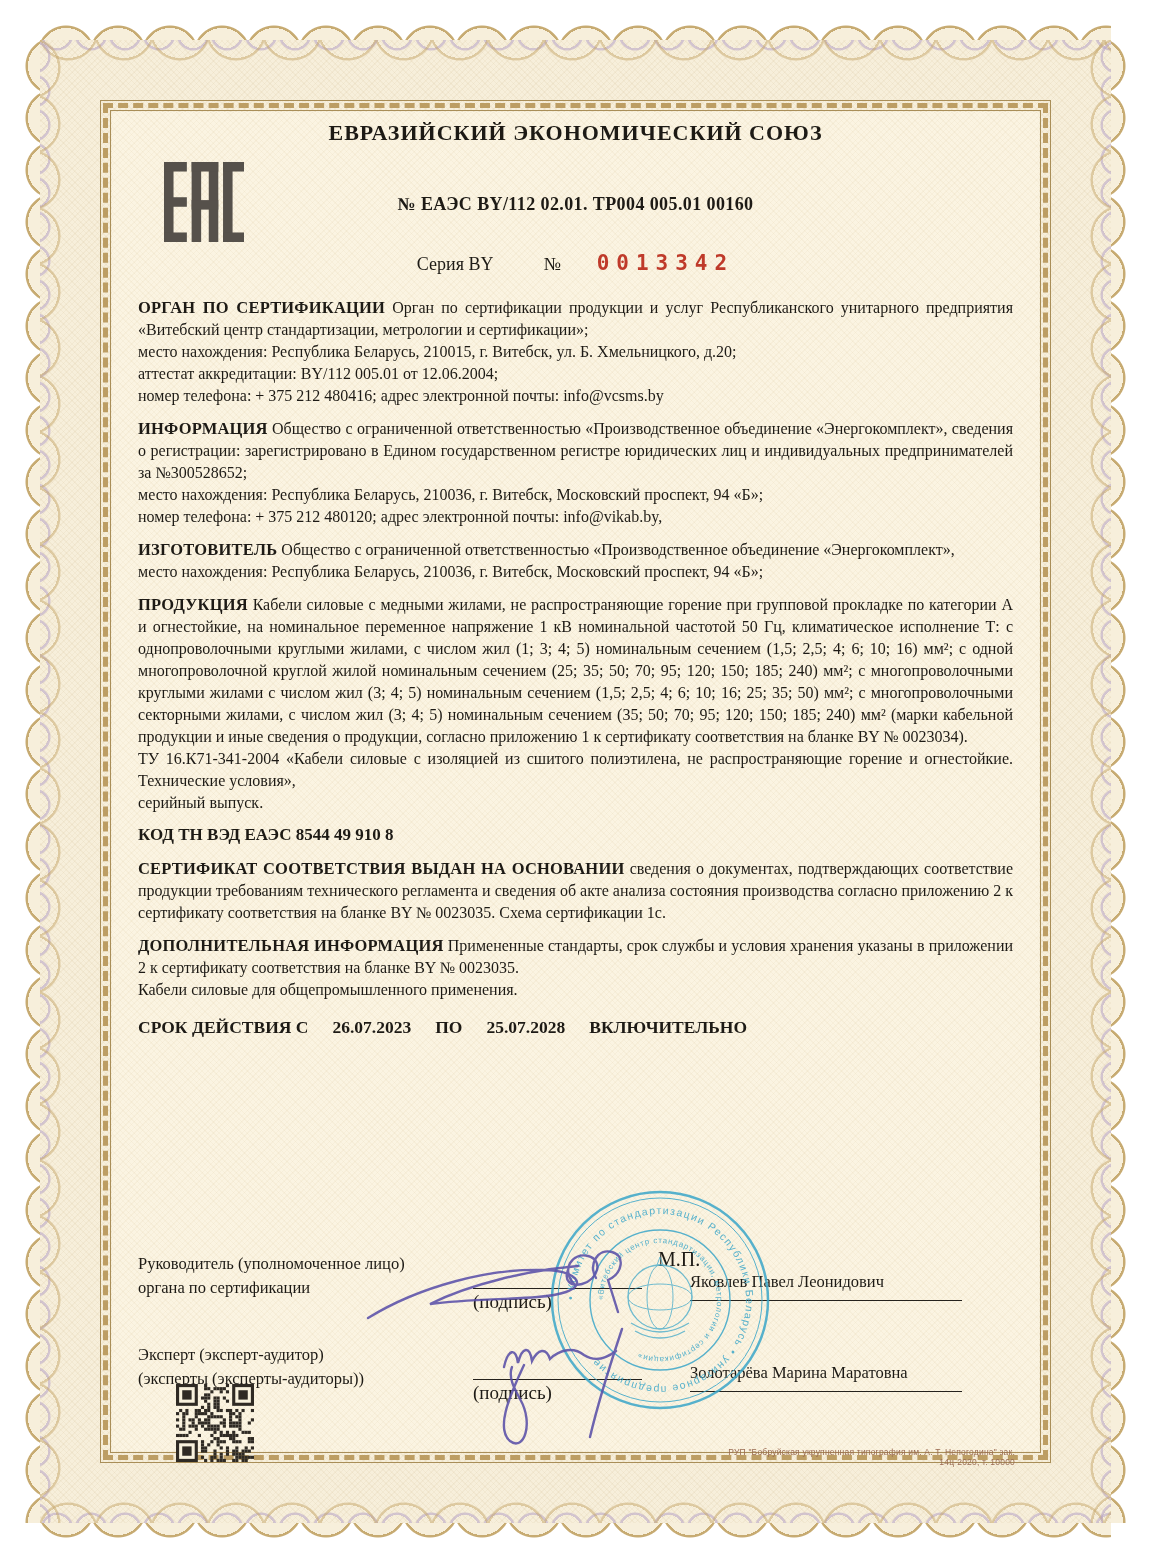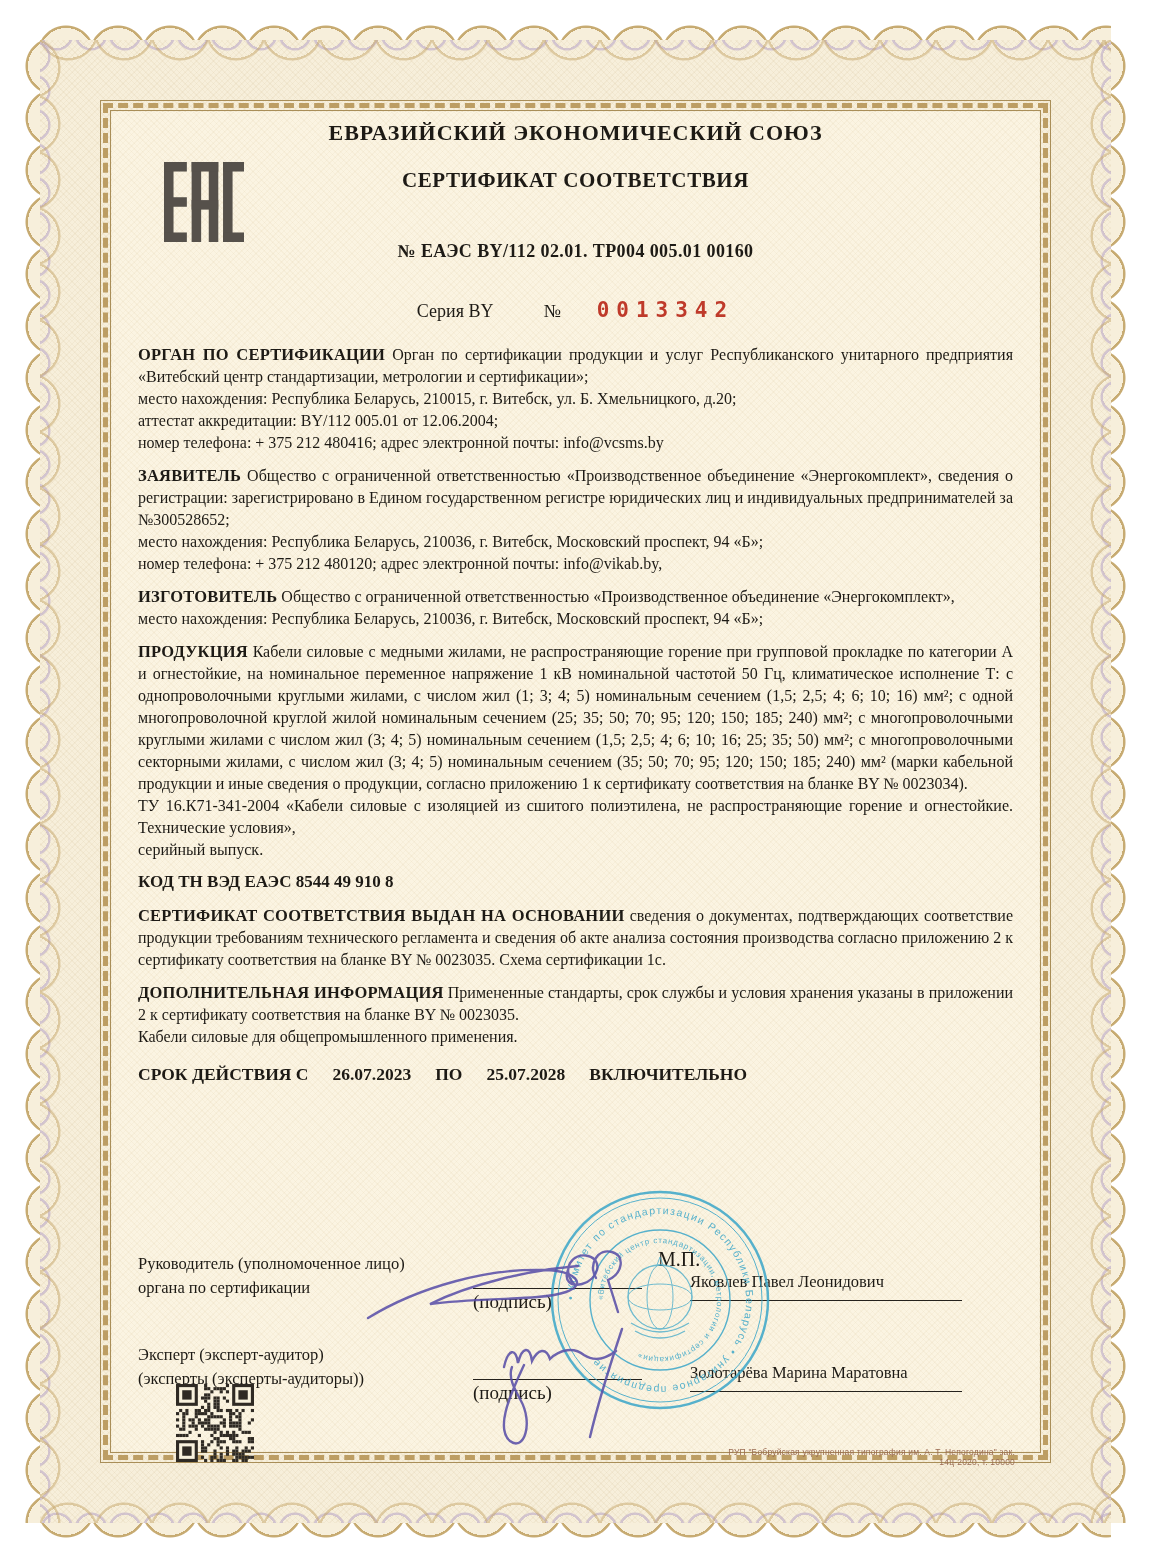--- a/index.html
+++ b/index.html
@@ -125,32 +125,31 @@
           <rect x="29" y="0" width="28" height="10"></rect>
             <rect x="29" y="40" width="28" height="10"></rect>
           <rect x="62" y="0" width="10" height="84"></rect>
             <rect x="62" y="0" width="22" height="10"></rect>
           <rect x="62" y="74" width="22" height="10"></rect>
         </g>
       </svg>
     </div>
 
     <div class="t1">ЕВРАЗИЙСКИЙ ЭКОНОМИЧЕСКИЙ СОЮЗ</div>
-    <div class="t2">СЕРТИФИКАТ СООТВЕТСТВИЯ</div>
     <div class="t3">№ ЕАЭС BY/112 02.01. ТР004 005.01 00160</div>
     <div class="t4">
       <span class="ser">Серия BY</span><span class="ns">№</span><span class="serial">0013342</span>
     </div>
 
     <p class="sec"><span class="lbl">ОРГАН ПО СЕРТИФИКАЦИИ</span> <span class="txt">Орган по сертификации продукции и услуг Республиканского унитарного предприятия «Витебский центр стандартизации, метрологии и сертификации»;
 место нахождения: Республика Беларусь, 210015, г. Витебск, ул. Б. Хмельницкого, д.20;
 аттестат аккредитации: BY/112 005.01 от 12.06.2004;
 номер телефона: + 375 212 480416; адрес электронной почты: info@vcsms.by</span></p>
 
-    <p class="sec"><span class="lbl">ЗАЯВИТЕЛЬ</span> <span class="txt">Общество с ограниченной ответственностью «Производственное объединение «Энергокомплект», сведения о регистрации: зарегистрировано в Едином государственном регистре юридических лиц и индивидуальных предпринимателей за №300528652;
+    <p class="sec"><span class="lbl">ИНФОРМАЦИЯ</span> <span class="txt">Общество с ограниченной ответственностью «Производственное объединение «Энергокомплект», сведения о регистрации: зарегистрировано в Едином государственном регистре юридических лиц и индивидуальных предпринимателей за №300528652;
 место нахождения: Республика Беларусь, 210036, г. Витебск, Московский проспект, 94 «Б»;
 номер телефона: + 375 212 480120; адрес электронной почты: info@vikab.by,</span></p>
 
     <p class="sec"><span class="lbl">ИЗГОТОВИТЕЛЬ</span> <span class="txt">Общество с ограниченной ответственностью «Производственное объединение «Энергокомплект»,
 место нахождения: Республика Беларусь, 210036, г. Витебск, Московский проспект, 94 «Б»;</span></p>
 
     <p class="sec"><span class="lbl">ПРОДУКЦИЯ</span> <span class="txt">Кабели силовые с медными жилами, не распространяющие горение при групповой прокладке по категории А и огнестойкие, на номинальное переменное напряжение 1 кВ номинальной частотой 50 Гц, климатическое исполнение Т: с однопроволочными круглыми жилами, с числом жил (1; 3; 4; 5) номинальным сечением (1,5; 2,5; 4; 6; 10; 16) мм²; с одной многопроволочной круглой жилой номинальным сечением (25; 35; 50; 70; 95; 120; 150; 185; 240) мм²; с многопроволочными круглыми жилами с числом жил (3; 4; 5) номинальным сечением (1,5; 2,5; 4; 6; 10; 16; 25; 35; 50) мм²; с многопроволочными секторными жилами, с числом жил (3; 4; 5) номинальным сечением (35; 50; 70; 95; 120; 150; 185; 240) мм²  (марки кабельной продукции и иные сведения о продукции, согласно приложению 1 к сертификату соответствия на бланке BY № 0023034).
 ТУ 16.К71-341-2004 «Кабели силовые с изоляцией из сшитого полиэтилена, не распространяющие горение и огнестойкие. Технические условия»,
 серийный выпуск.</span></p>
 

